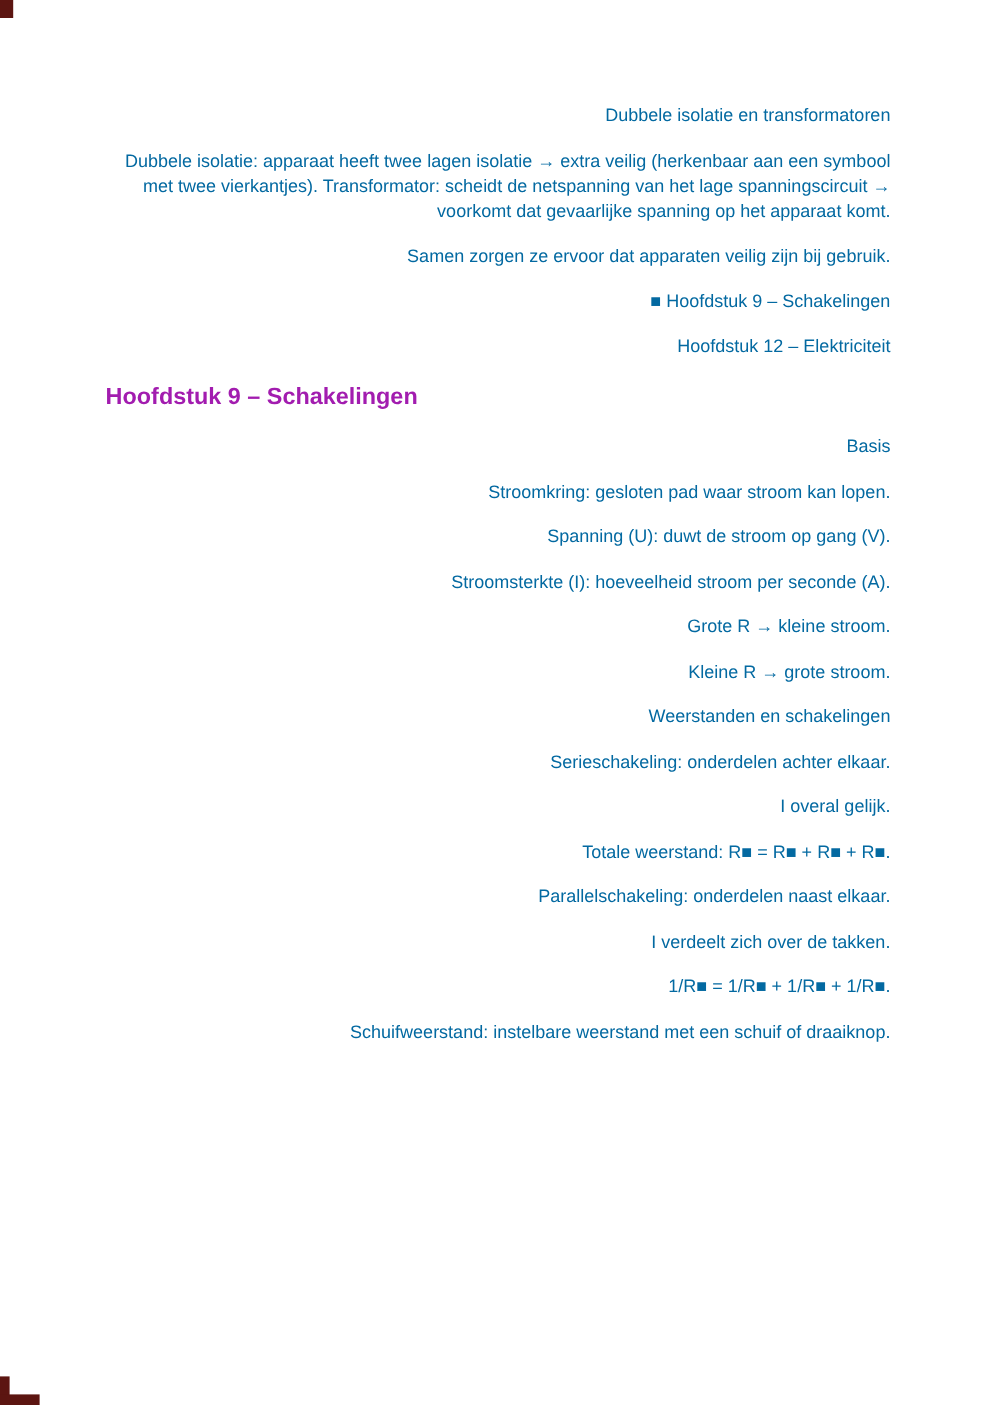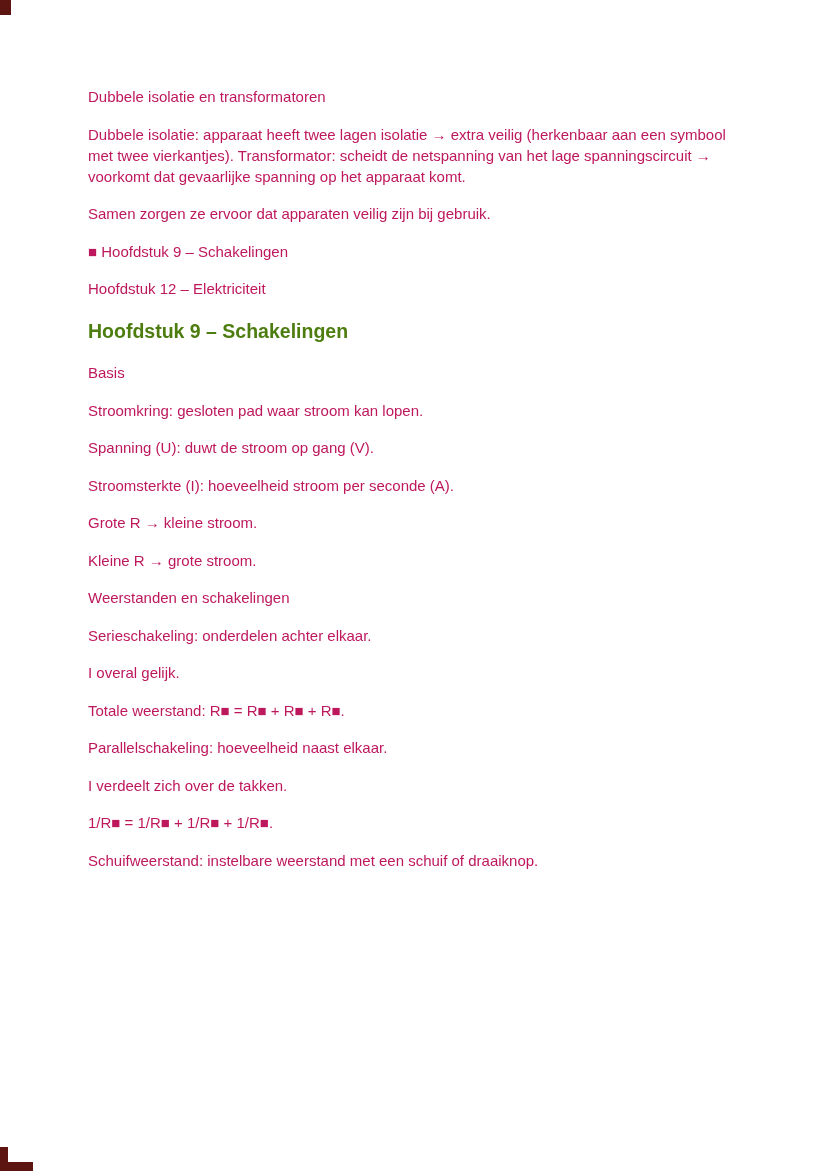--- a/index.html
+++ b/index.html
@@ -18,28 +18,29 @@
   .page-content {
     position: absolute;
     left: 88px;
     top: 86px;
     width: 654px;
   }
   .page-content p {
     font-size: 15px;
     line-height: 21px;
     margin: 0 0 16.5px 0;
-    color: #be185d;
+    color: #0369a1;
+    text-align: right;
     -webkit-font-smoothing: antialiased;
   }
   .page-content h1 {
     font-size: 19.5px;
     line-height: 24px;
     font-weight: bold;
-    color: #4d7c0f;
+    color: #a21caf;
     margin: 20px 0 19px 0;
   }
   
   .scan-mark {
     position: absolute;
     background: #5c1511;
   }
   .scan-mark.top-left {
     left: 0; top: 0;
     width: 11px; height: 15px;
@@ -72,17 +73,17 @@
   <p>Basis</p>
   <p>Stroomkring: gesloten pad waar stroom kan lopen.</p>
   <p>Spanning (U): duwt de stroom op gang (V).</p>
   <p>Stroomsterkte (I): hoeveelheid stroom per seconde (A).</p>
   <p>Grote R → kleine stroom.</p>
   <p>Kleine R → grote stroom.</p>
   <p>Weerstanden en schakelingen</p>
   <p>Serieschakeling: onderdelen achter elkaar.</p>
   <p>I overal gelijk.</p>
   <p>Totale weerstand: R■ = R■ + R■ + R■.</p>
-  <p>Parallelschakeling: hoeveelheid naast elkaar.</p>
+  <p>Parallelschakeling: onderdelen naast elkaar.</p>
   <p>I verdeelt zich over de takken.</p>
   <p>1/R■ = 1/R■ + 1/R■ + 1/R■.</p>
   <p>Schuifweerstand: instelbare weerstand met een schuif of draaiknop.</p>
 </div>
 
 </body></html>

